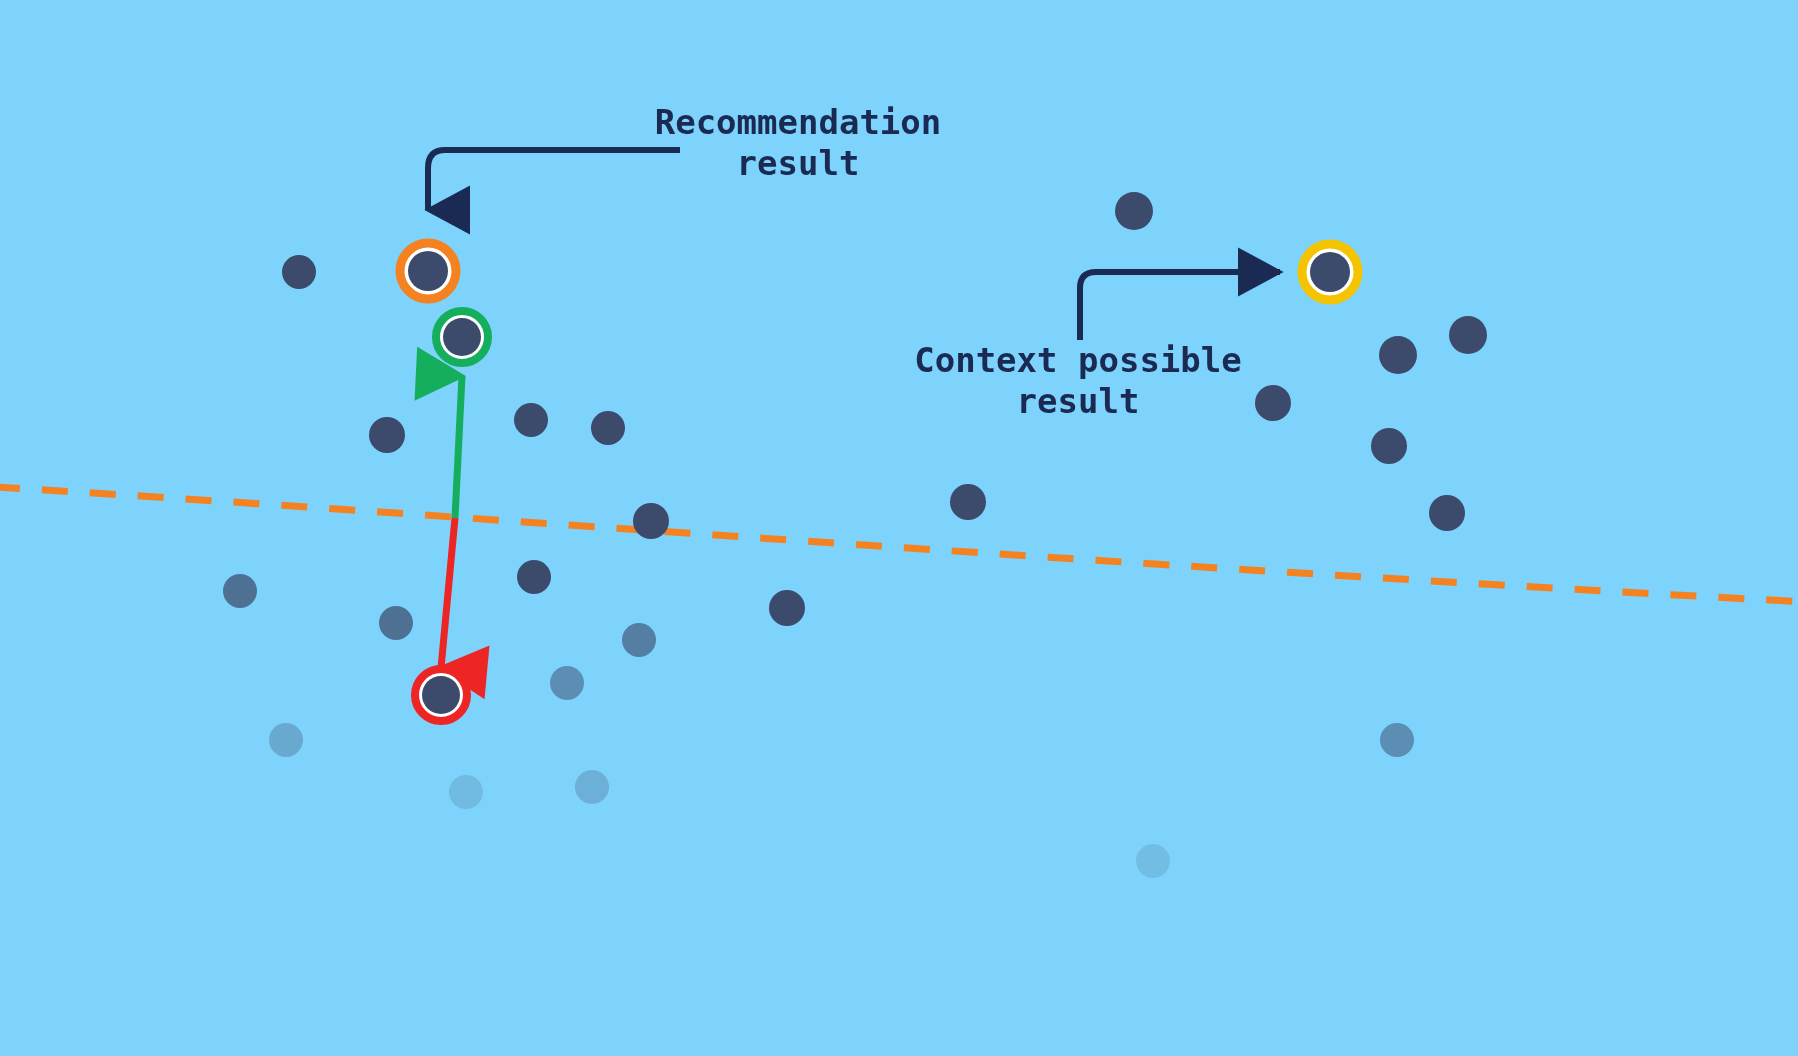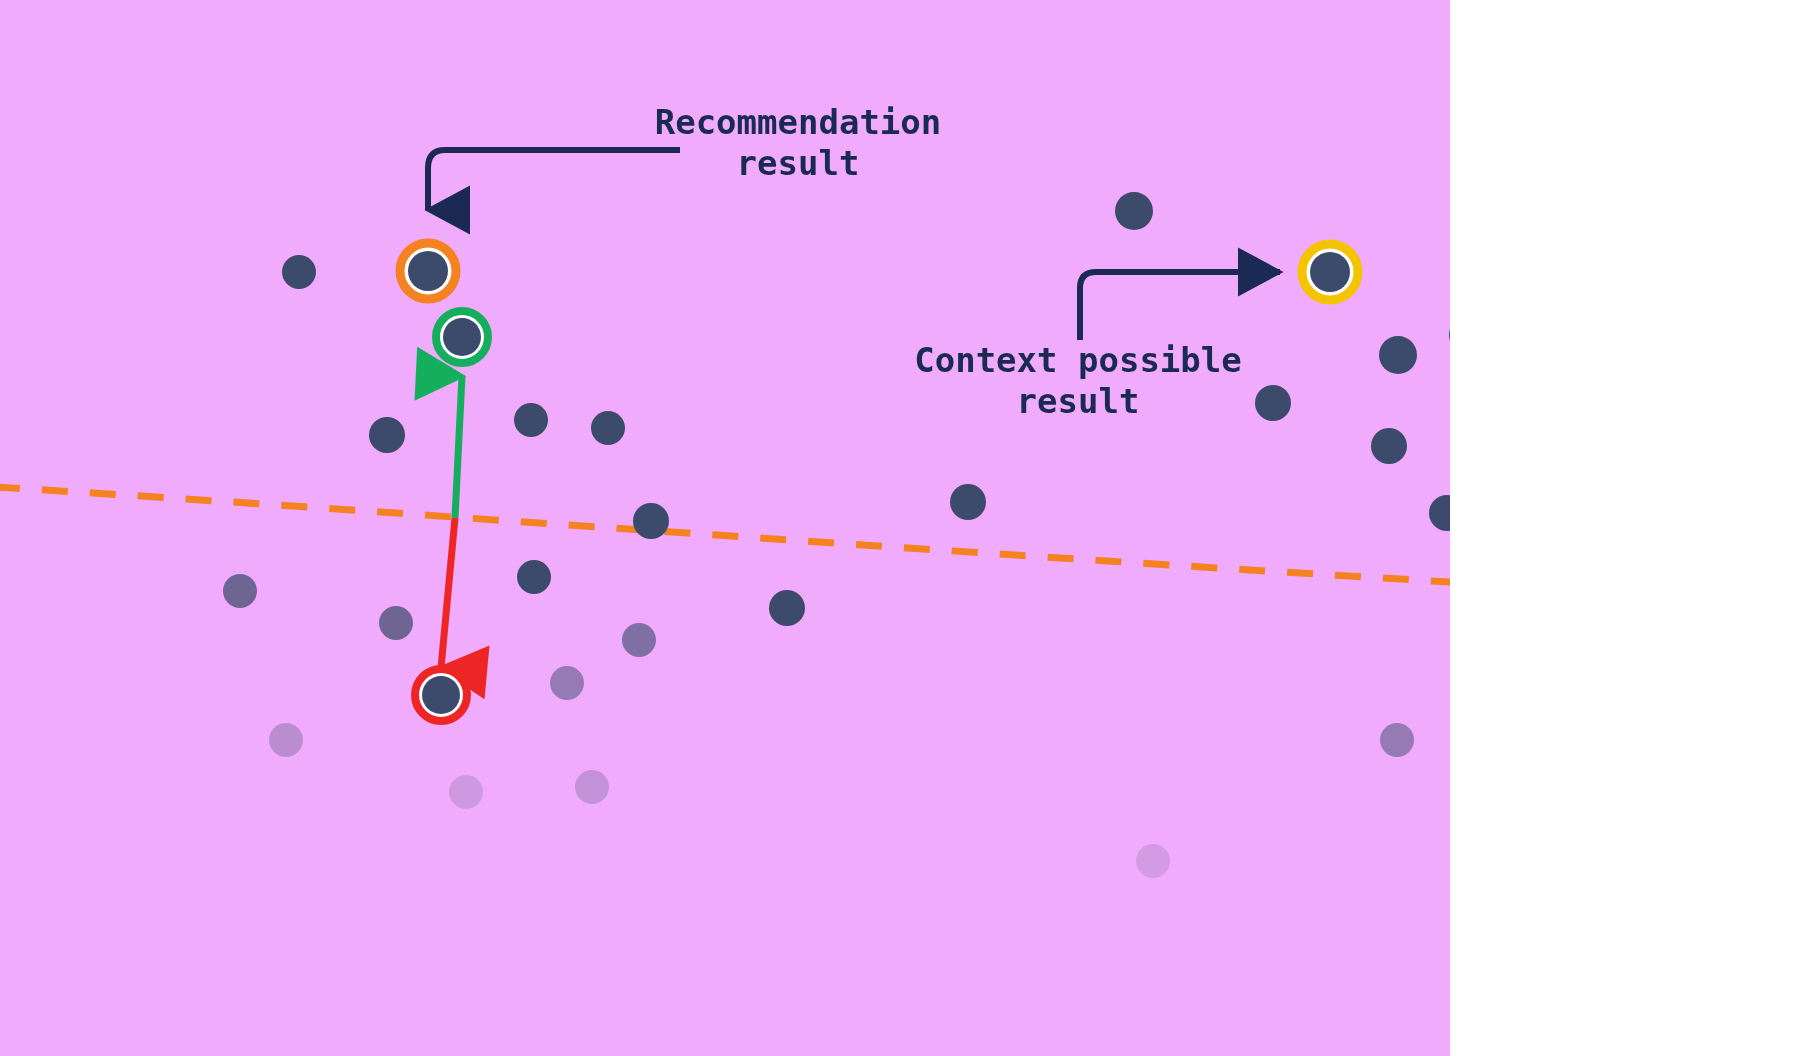--- a/index.html
+++ b/index.html
@@ -6,23 +6,23 @@
   html, body {
     margin: 0;
     padding: 0;
     background: #ffffff;
   }
   body {
     font-family: "DejaVu Sans Mono", "Liberation Mono", monospace;
   }
   #stage {
     position: relative;
-    width: 1450px;
+    width: 1798px;
     height: 1056px;
-    background: #f0abfc;
+    background: #7dd3fc;
     overflow: hidden;
   }
   #scene {
     position: absolute;
     inset: 0;
     width: 1798px;
     height: 1056px;
     display: block;
   }
   .anno-text {

